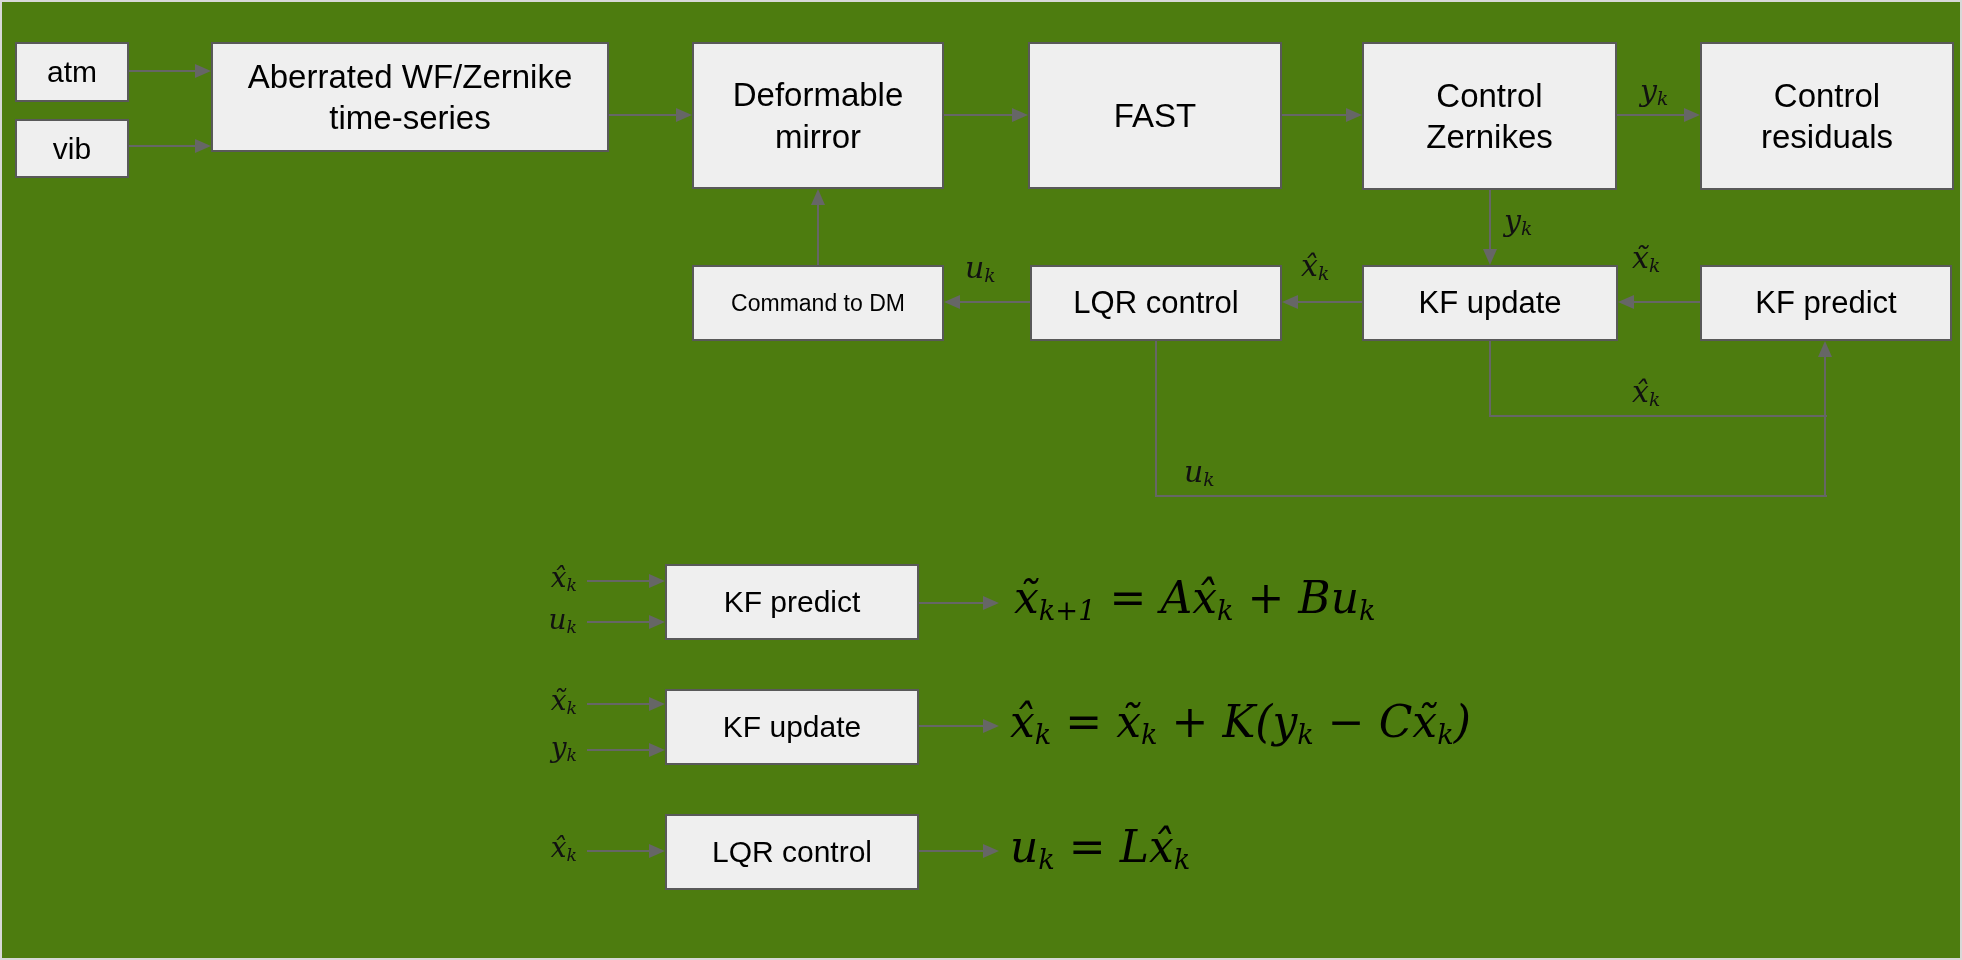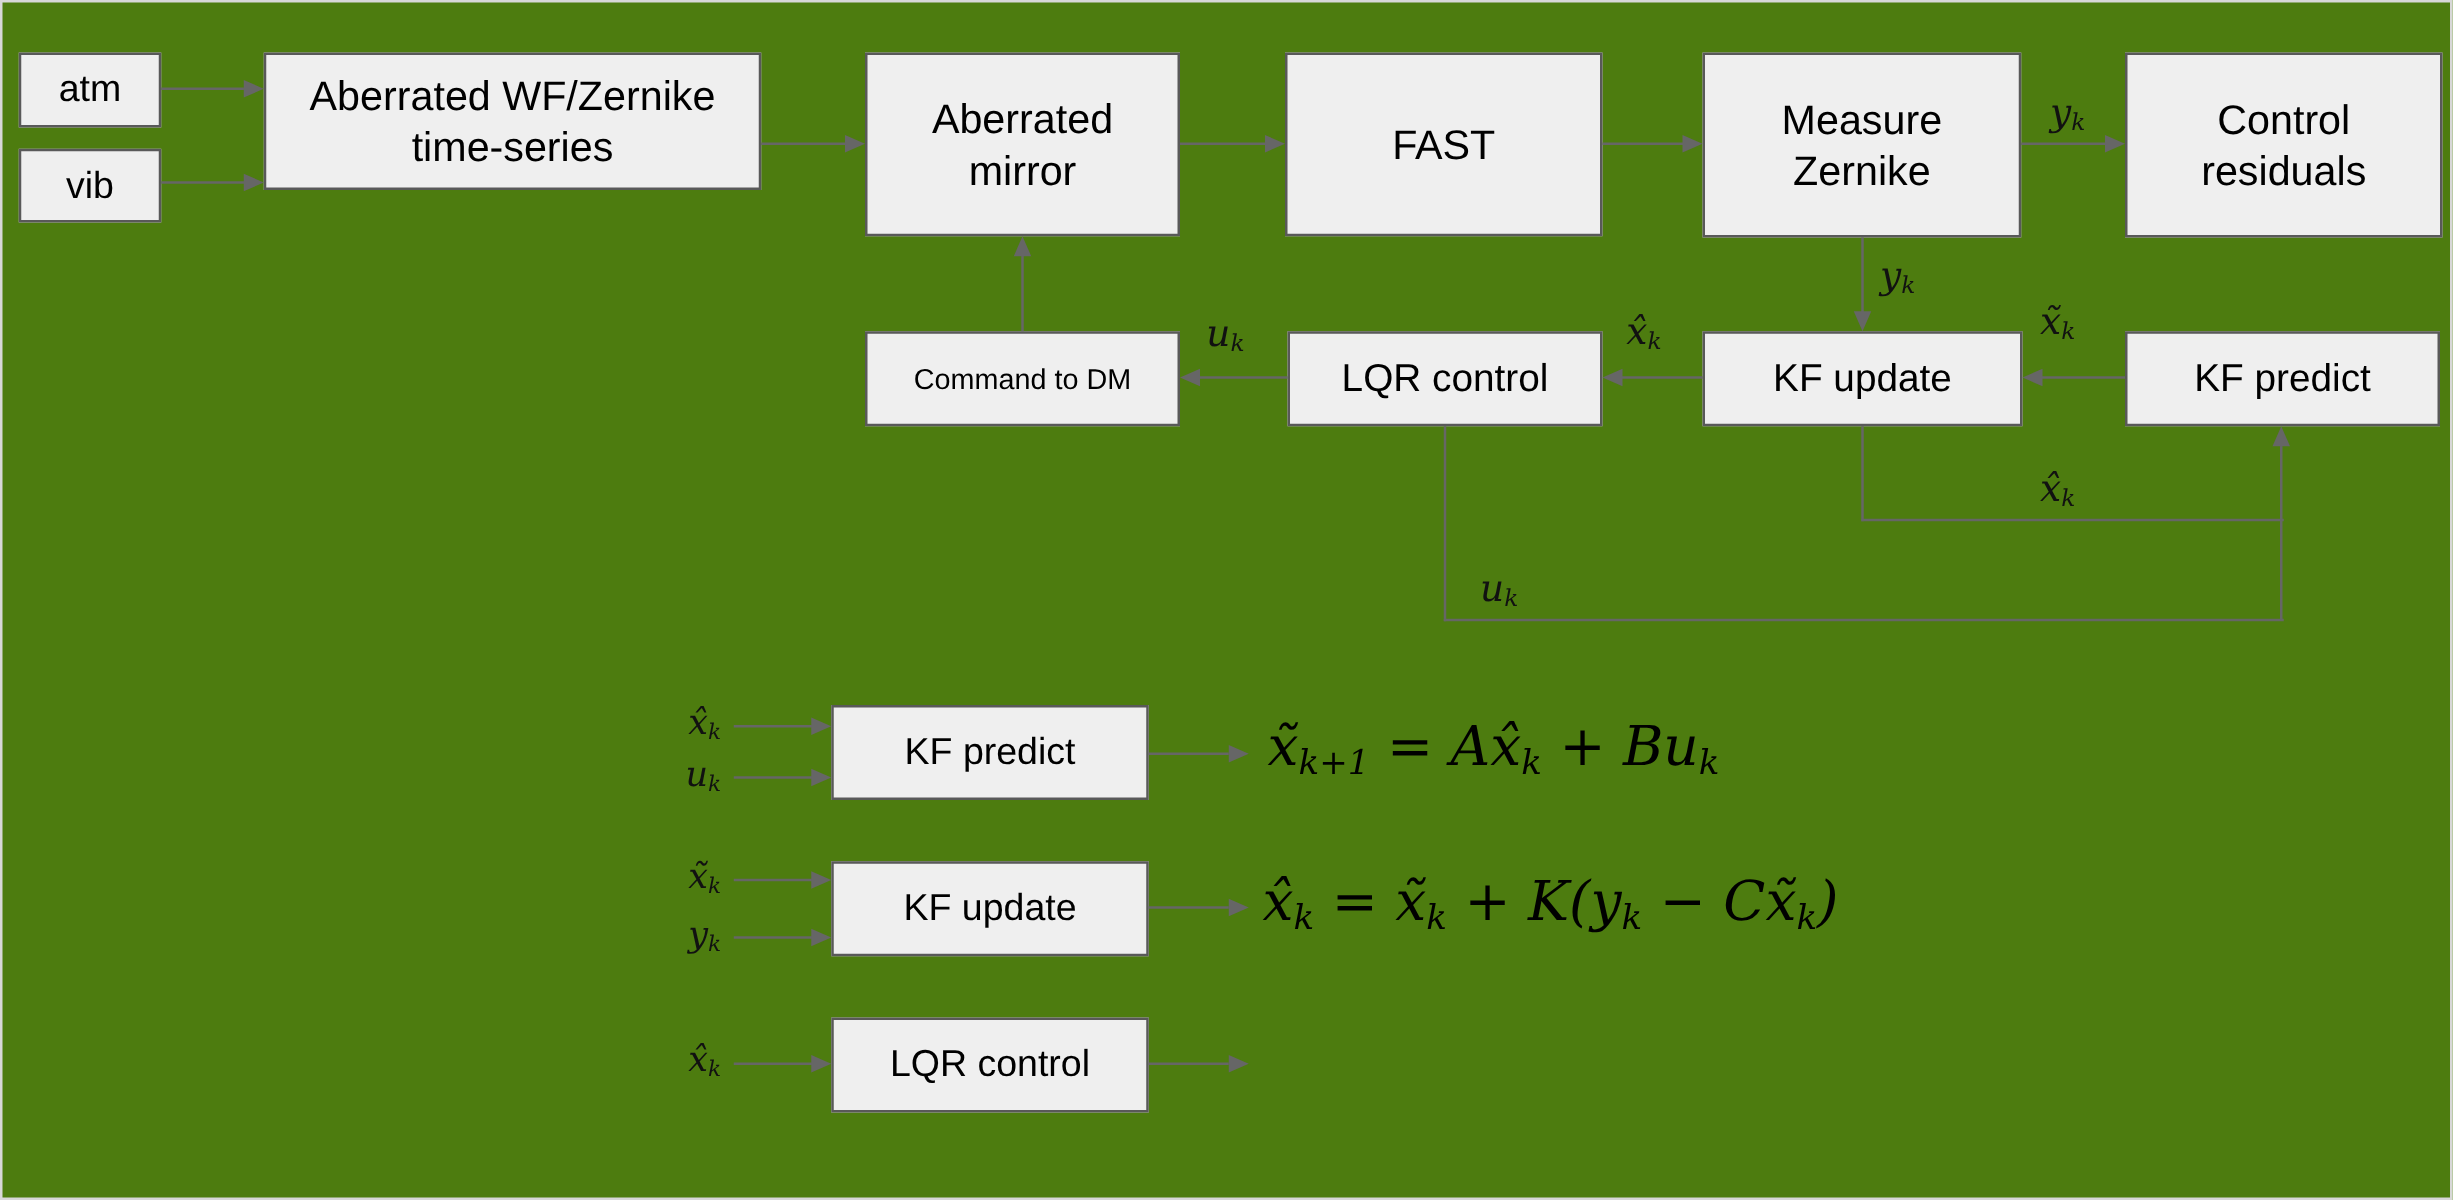--- a/index.html
+++ b/index.html
@@ -44,23 +44,23 @@
   .equation{font-size:44px;color:#000;}
 </style>
 </head>
 <body>
 
 <div class="canvas">
 
   <div class="box fs-row1" style="left:13px;top:40px;width:114px;height:60px;font-size:30px;">atm</div>
   <div class="box fs-row1" style="left:13px;top:117px;width:114px;height:59px;font-size:30px;">vib</div>
   <div class="box fs-row1" style="left:209px;top:40px;width:398px;height:110px;padding:0 30px;">Aberrated WF/Zernike time-series</div>
-  <div class="box fs-row1" style="left:690px;top:40px;width:252px;height:147px;padding:0 30px;">Aberrated mirror</div>
+  <div class="box fs-row1" style="left:690px;top:40px;width:252px;height:147px;padding:0 30px;">Deformable mirror</div>
   <div class="box fs-row1" style="left:1026px;top:40px;width:254px;height:147px;">FAST</div>
-  <div class="box fs-row1" style="left:1360px;top:40px;width:255px;height:148px;padding:0 45px;">Measure Zernike</div>
+  <div class="box fs-row1" style="left:1360px;top:40px;width:255px;height:148px;padding:0 45px;">Control Zernikes</div>
   <div class="box fs-row1" style="left:1698px;top:40px;width:254px;height:148px;padding:0 29px;">Control residuals</div>
 
   <div class="box fs-small" style="left:690px;top:263px;width:252px;height:76px;text-align:center;">Command to DM</div>
   <div class="box fs-row2" style="left:1028px;top:263px;width:252px;height:76px;">LQR control</div>
   <div class="box fs-row2" style="left:1360px;top:263px;width:256px;height:76px;">KF update</div>
   <div class="box fs-row2" style="left:1698px;top:263px;width:252px;height:76px;">KF predict</div>
 
   <div class="hline" style="left:127px;top:68px;width:70px;"></div>
   <div class="ah ah-r" style="left:193px;top:62px;"></div>
 
@@ -131,14 +131,15 @@
   <div class="hline" style="left:917px;top:723px;width:64px;"></div>
   <div class="ah ah-r" style="left:981px;top:717px;"></div>
   <div class="math equation" style="left:1008px;top:696px;"><span>x̂</span><span class="msub">k</span><span> = x̃</span><span class="msub">k</span><span> + K(y</span><span class="msub">k</span><span> − Cx̃</span><span class="msub">k</span><span>)</span></div>
 
   <div class="math mini-label" style="left:505px;top:831px;"><span>x̂</span><span class="msub">k</span></div>
   <div class="hline" style="left:585px;top:848px;width:64px;"></div>
   <div class="ah ah-r" style="left:647px;top:842px;"></div>
   <div class="box fs-mini" style="left:663px;top:812px;width:254px;height:76px;">LQR control</div>
   <div class="hline" style="left:917px;top:848px;width:64px;"></div>
   <div class="ah ah-r" style="left:981px;top:842px;"></div>
+  <div class="math equation" style="left:1008px;top:821px;"><span>u</span><span class="msub">k</span><span> = Lx̂</span><span class="msub">k</span></div>
 
 </div>
 
 </body></html>

